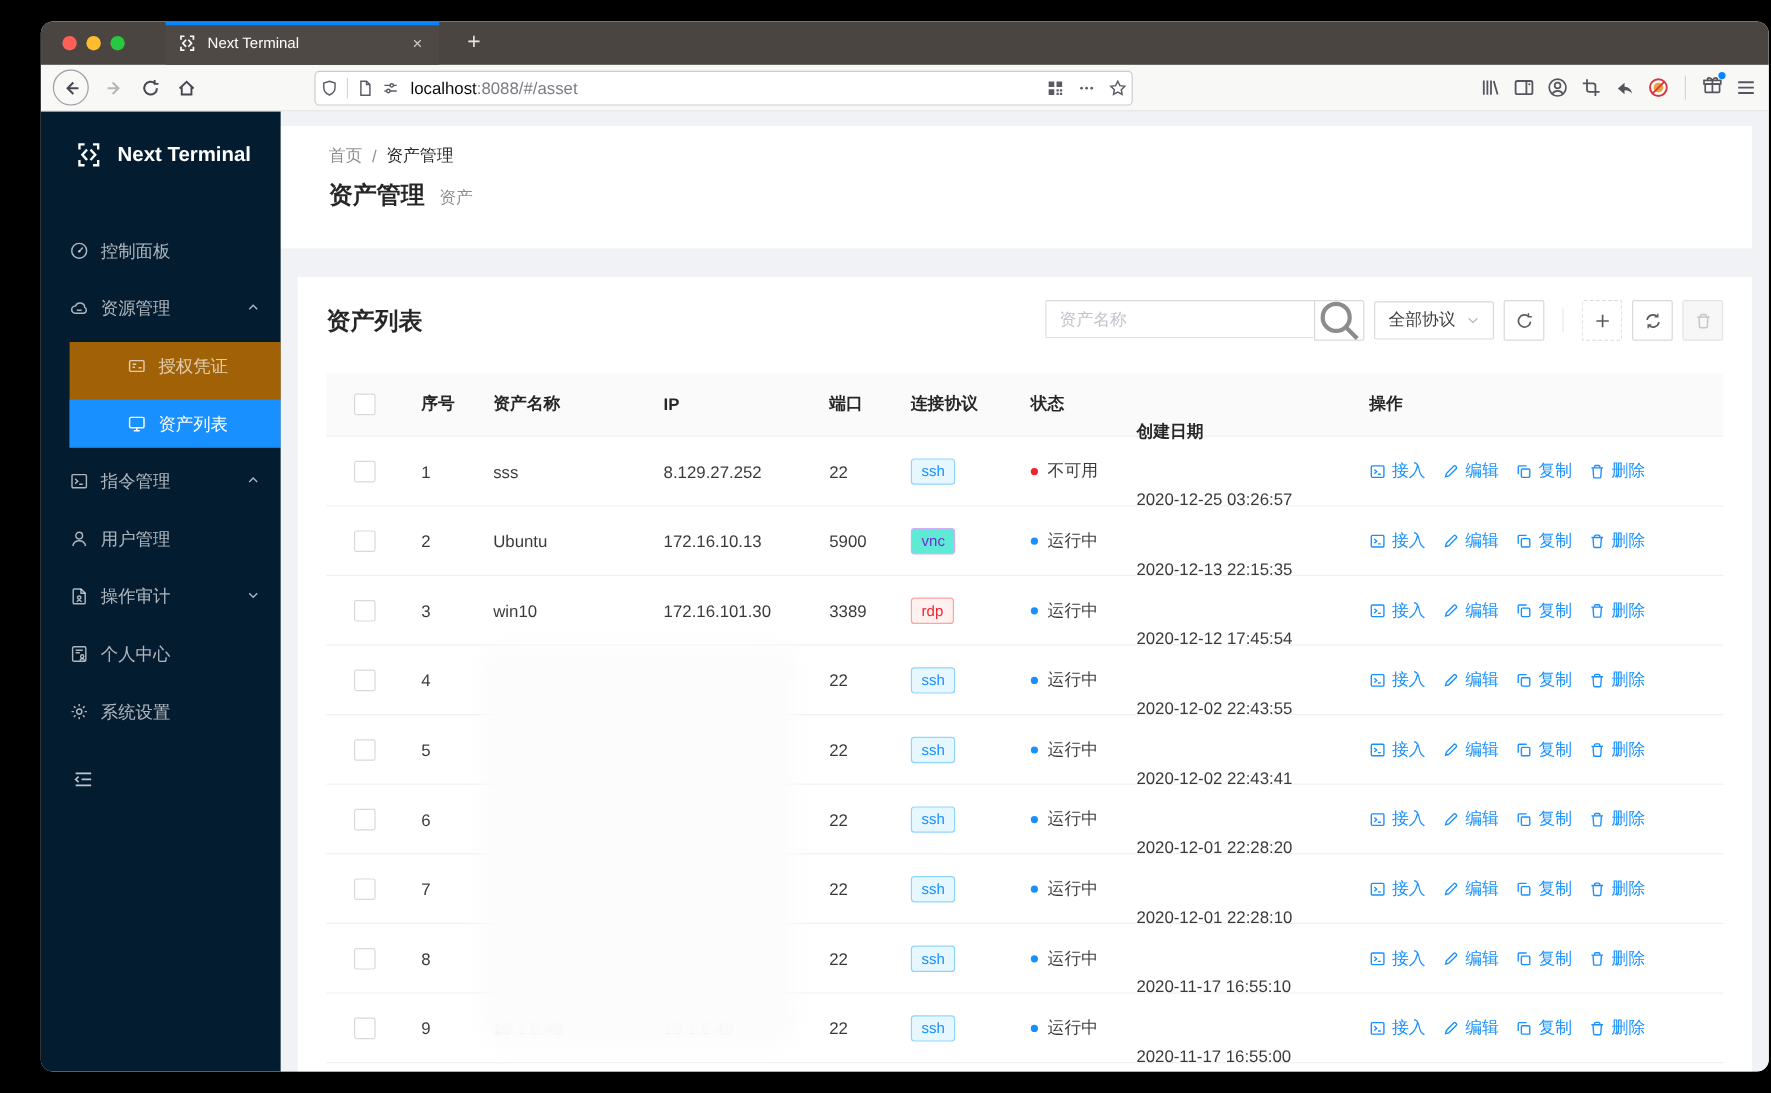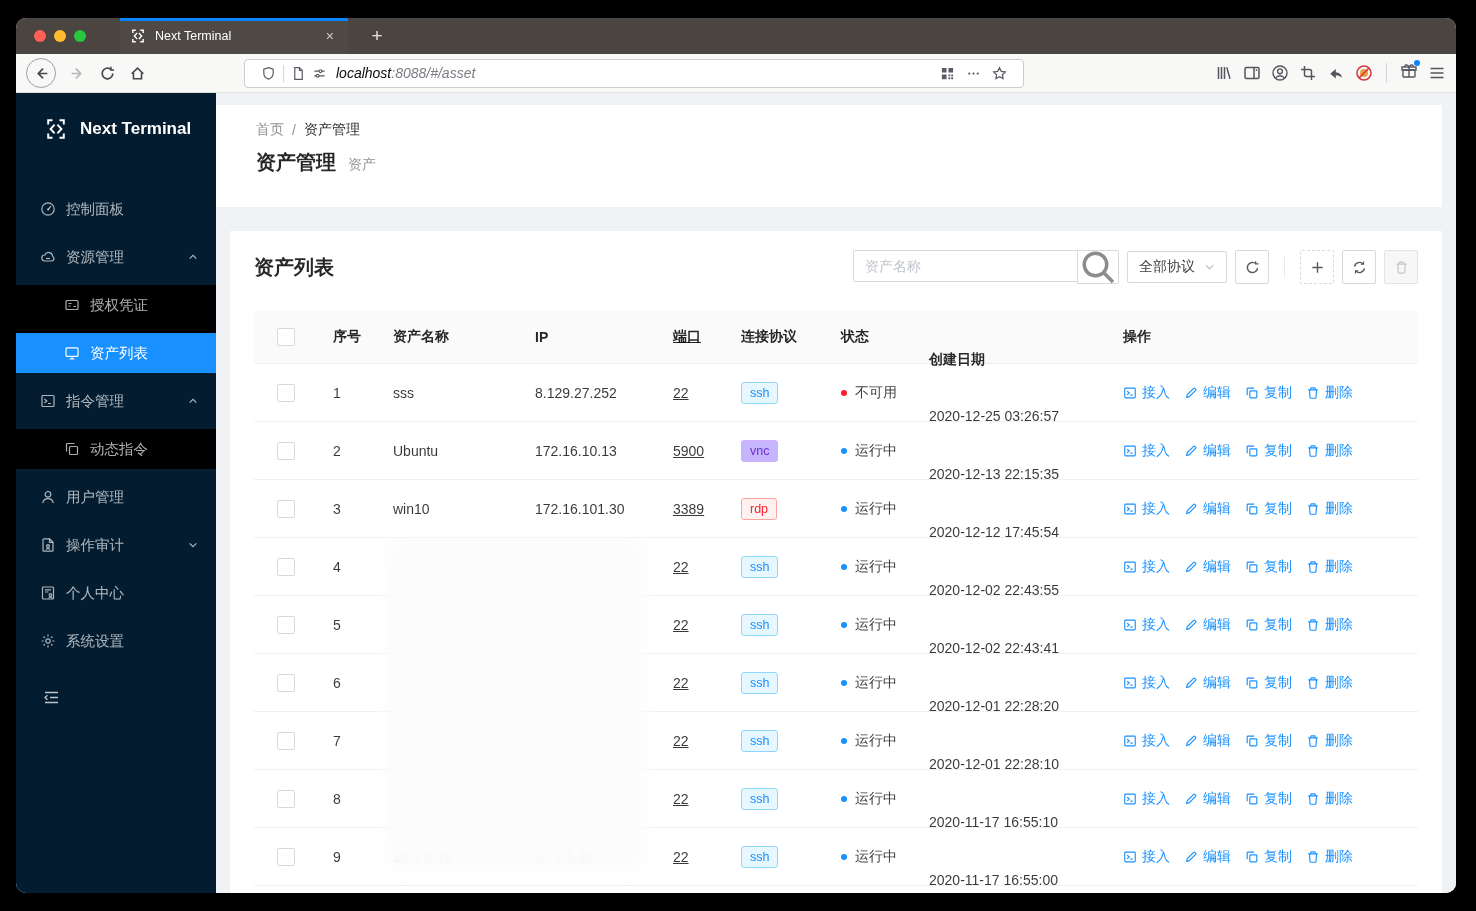--- a/index.html
+++ b/index.html
@@ -1,19 +1,19 @@
 <!DOCTYPE html>
 <html><head>
 <meta charset="utf-8">
 <style>
   html,body{margin:0;padding:0;background:#000;}
   body{width:1476px;height:911px;position:relative;overflow:hidden;
        font-family:"Liberation Sans","DejaVu Sans",sans-serif;
        -webkit-font-smoothing:antialiased;}
-  .window{position:absolute;left:16px;top:18px;width:1440px;height:875px;
+  .window{position:absolute;left:34px;top:18px;width:1440px;height:875px;
           border-radius:10px;overflow:hidden;background:#fff;
           box-shadow:0 12px 40px rgba(0,0,0,.55);}
   
   .tabbar{position:relative;height:36px;background:#4a4541;}
   .traffic{position:absolute;left:18px;top:12px;display:flex;gap:8px;}
   .traffic span{width:12px;height:12px;border-radius:50%;display:block;}
   .t-close{background:#ff5f57;} .t-min{background:#febc2e;} .t-max{background:#28c840;}
   .tab{position:absolute;left:104px;top:0;width:228px;height:36px;background:#4e4945;
        display:flex;align-items:center;padding:0 10px;box-sizing:border-box;color:#fff;}
   .tab::before{content:"";position:absolute;left:0;top:0;right:0;height:3px;background:#0a84ff;}
@@ -22,23 +22,23 @@
   .tab-close{color:#cfcdcb;font-size:14px;padding:0 4px;cursor:default;}
   .newtab{position:absolute;left:344px;top:0;width:34px;height:36px;color:#e4e2e0;
           font-size:19px;display:flex;align-items:center;justify-content:center;}
   .toolbar{height:39px;background:#f8f8f7;border-bottom:1px solid #e0e0e1;
            display:flex;align-items:center;padding:0 10px;box-sizing:border-box;}
   .navbtn{width:30px;height:30px;display:flex;align-items:center;justify-content:center;
           color:#474751;flex:none;}
   .navbtn.circled{border:1px solid #9e9ea6;border-radius:50%;width:28px;height:28px;margin-right:6px;}
   .navbtn.disabled{color:#b6b6ba;}
   .navbtn svg{width:17px;height:17px;}
-  .urlbar{margin-left:92px;width:780px;height:29px;background:#fff;border:1px solid #ccccd0;
-          border-radius:4px;display:flex;align-items:center;padding:0 16px;box-sizing:border-box;
-          color:#5b5b66;flex:none;font-style:italic;}
+  .urlbar{margin-left:92px;width:682px;height:29px;background:#fff;border:1px solid #ccccd0;
+          border-radius:4px;display:flex;align-items:center;padding:0 4px;box-sizing:border-box;
+          color:#5b5b66;flex:none;}
   .urlbar svg{width:15px;height:15px;flex:none;}
   .u-sep{width:1px;height:17px;background:#d7d7db;margin:0 7px;}
   .url-text{margin-left:9px;font-size:14px;flex:1;white-space:nowrap;overflow:hidden;}
   .url-host{color:#0c0c0d;} .url-path{color:#7c7c85;}
   .url-right{display:flex;align-items:center;gap:11px;margin-left:8px;color:#5b5b66;}
   .tool-right{margin-left:auto;display:flex;align-items:center;gap:10px;color:#55555e;}
   .tool-right svg{width:18px;height:18px;}
   .tool-sep{width:1px;height:20px;background:#d4d4d8;margin:0 3px;}
   .gift-wrap{position:relative;}
   .gift-dot{position:absolute;right:-2px;top:-2px;width:6px;height:6px;border-radius:50%;background:#0a84ff;}
@@ -47,21 +47,21 @@
   .sidebar{width:200px;flex:none;background:#031c30;color:rgba(255,255,255,.68);}
   .logo{display:flex;align-items:center;gap:12px;padding:24px 0 0 28px;}
   .logo svg{width:24px;height:24px;flex:none;}
   .logo-text{color:#fff;font-size:17px;font-weight:bold;white-space:nowrap;}
   .menu{margin-top:48px;}
   .mi{height:40px;margin-bottom:8px;display:flex;align-items:center;gap:10px;
       padding-left:24px;font-size:14.5px;cursor:pointer;white-space:nowrap;}
   .mi svg{width:16px;height:16px;flex:none;}
   .mi .caret{margin-left:auto;margin-right:18px;}
   .mi .caret svg{width:10px;height:10px;}
-  .subgroup{background:#000000;}
+  .subgroup{background:#a16207;margin-left:24px;}
   .mi.sub{padding-left:48px;}
   .mi.selected{background:#1890ff;color:#fff;}
   .fold{margin-top:28px;padding-left:27px;color:rgba(255,255,255,.75);}
   .fold svg{width:17px;height:17px;}
   .main{flex:1;background:#f0f2f5;position:relative;overflow:hidden;}
   .pagehead{position:absolute;left:0;right:14px;top:12px;height:102px;background:#fff;
             padding:16px 24px 0 40px;box-sizing:border-box;}
   .crumbs{font-size:14px;color:rgba(0,0,0,.45);display:flex;gap:8px;align-items:center;}
   .crumb-current{color:rgba(0,0,0,.85);}
   .title-row{margin-top:10px;display:flex;align-items:baseline;gap:12px;}
@@ -91,21 +91,21 @@
   .btn.disabled{background:#f7f7f7;color:#c6c6c6;border-color:#e3e3e3;cursor:not-allowed;}
   .vsep{width:1px;height:20px;background:#e8e8e8;margin:0 7px;}
   
   .table{margin-top:28px;position:relative;font-size:14px;}
   .thead{display:flex;align-items:center;height:52px;background:#fafafa;
          border-bottom:1px solid #f0f0f0;color:rgba(0,0,0,.85);font-weight:600;}
   .tr{display:flex;align-items:center;height:57px;border-bottom:1px solid #f0f0f0;
       color:rgba(0,0,0,.78);}
   .td,.th{box-sizing:border-box;padding-left:15px;flex:none;}
   .c-check{width:64px;display:flex;justify-content:center;padding-left:0;}
-  .c-no{width:60px;} .c-name{width:142px;} .c-ip{width:138px;} .c-port{width:68px;text-decoration:underline;}
+  .c-no{width:60px;} .c-name{width:142px;} .c-ip{width:138px;} .c-port{width:68px;}
   .c-proto{width:100px;} .c-status{width:88px;display:flex;align-items:center;}
   .c-date{width:194px;margin-top:46px;} .c-act{flex:1;display:flex;align-items:center;}
   .checkbox{width:16px;height:16px;border:1px solid #d9d9d9;border-radius:2px;background:#fff;display:block;}
   .tag{display:inline-block;font-size:12.5px;line-height:20px;padding:0 8px;border-radius:3px;
        border:1px solid;}
   .dot{width:6px;height:6px;border-radius:50%;display:inline-block;flex:none;}
   .status-text{margin-left:8px;}
   .act{display:inline-flex;align-items:center;gap:5px;margin-right:14px;color:#1890ff;cursor:pointer;}
   .act svg{width:14px;height:14px;}
   .masked-val{color:#b9bdc2;filter:blur(1.2px);}
@@ -278,29 +278,20 @@
         </div>
         <div class="mi">
           <svg viewBox="0 0 16 16" fill="none" stroke="currentColor" stroke-width="1.2">
               <rect x="2" y="2.5" width="12" height="11" rx="1"></rect>
               <path d="M4.5 6l2.3 2-2.3 2M8 10.5h3"></path>
             </svg>
           <span>指令管理</span>
           <span class="caret"><svg viewBox="0 0 12 12" fill="none" stroke="currentColor" stroke-width="1.4">
                 <path d="M2 8l4-4 4 4"></path>
               </svg></span>
-        </div>
-        <div class="subgroup">
-          <div class="mi sub">
-            <svg viewBox="0 0 16 16" fill="none" stroke="currentColor" stroke-width="1.2">
-                <rect x="5.5" y="5.5" width="8" height="8" rx="1"></rect>
-                <path d="M10.5 2.5H3.5a1 1 0 0 0-1 1v7"></path>
-              </svg>
-            <span>动态指令</span>
-          </div>
         </div>
         <div class="mi">
           <svg viewBox="0 0 16 16" fill="none" stroke="currentColor" stroke-width="1.2">
               <circle cx="8" cy="5.3" r="2.8"></circle>
               <path d="M2.7 14a5.4 5.4 0 0 1 10.6 0"></path>
             </svg>
           <span>用户管理</span>
         </div>
         <div class="mi">
           <svg viewBox="0 0 16 16" fill="none" stroke="currentColor" stroke-width="1.2">
@@ -464,21 +455,21 @@
                 </div>
   </div>
               <div class="tr">
     <div class="td c-check">
                   <span class="checkbox"></span>
                 </div>
     <div class="td c-no">2</div>
     <div class="td c-name"><span class="name-val">Ubuntu</span></div>
     <div class="td c-ip"><span class="ip-val">172.16.10.13</span></div>
     <div class="td c-port">5900</div>
-    <div class="td c-proto"><span class="tag" style="color: rgb(114, 46, 209); background: #c4b5fd; border-color: rgb(211, 173, 247);">vnc</span></div>
+    <div class="td c-proto"><span class="tag" style="color: rgb(114, 46, 209); background: #5eead4; border-color: rgb(211, 173, 247);">vnc</span></div>
     <div class="td c-status">
                   <span class="dot" style="background: rgb(24, 144, 255);"></span>
                   <span class="status-text">运行中</span>
                 </div>
     <div class="td c-date">2020-12-13 22:15:35</div>
     <div class="td c-act">
                   <span class="act">
                     <span style="display:flex">
                       <svg viewBox="0 0 16 16" fill="none" stroke="currentColor" stroke-width="1.3">
                         <rect x="2" y="2.5" width="12" height="11" rx="1"></rect>

